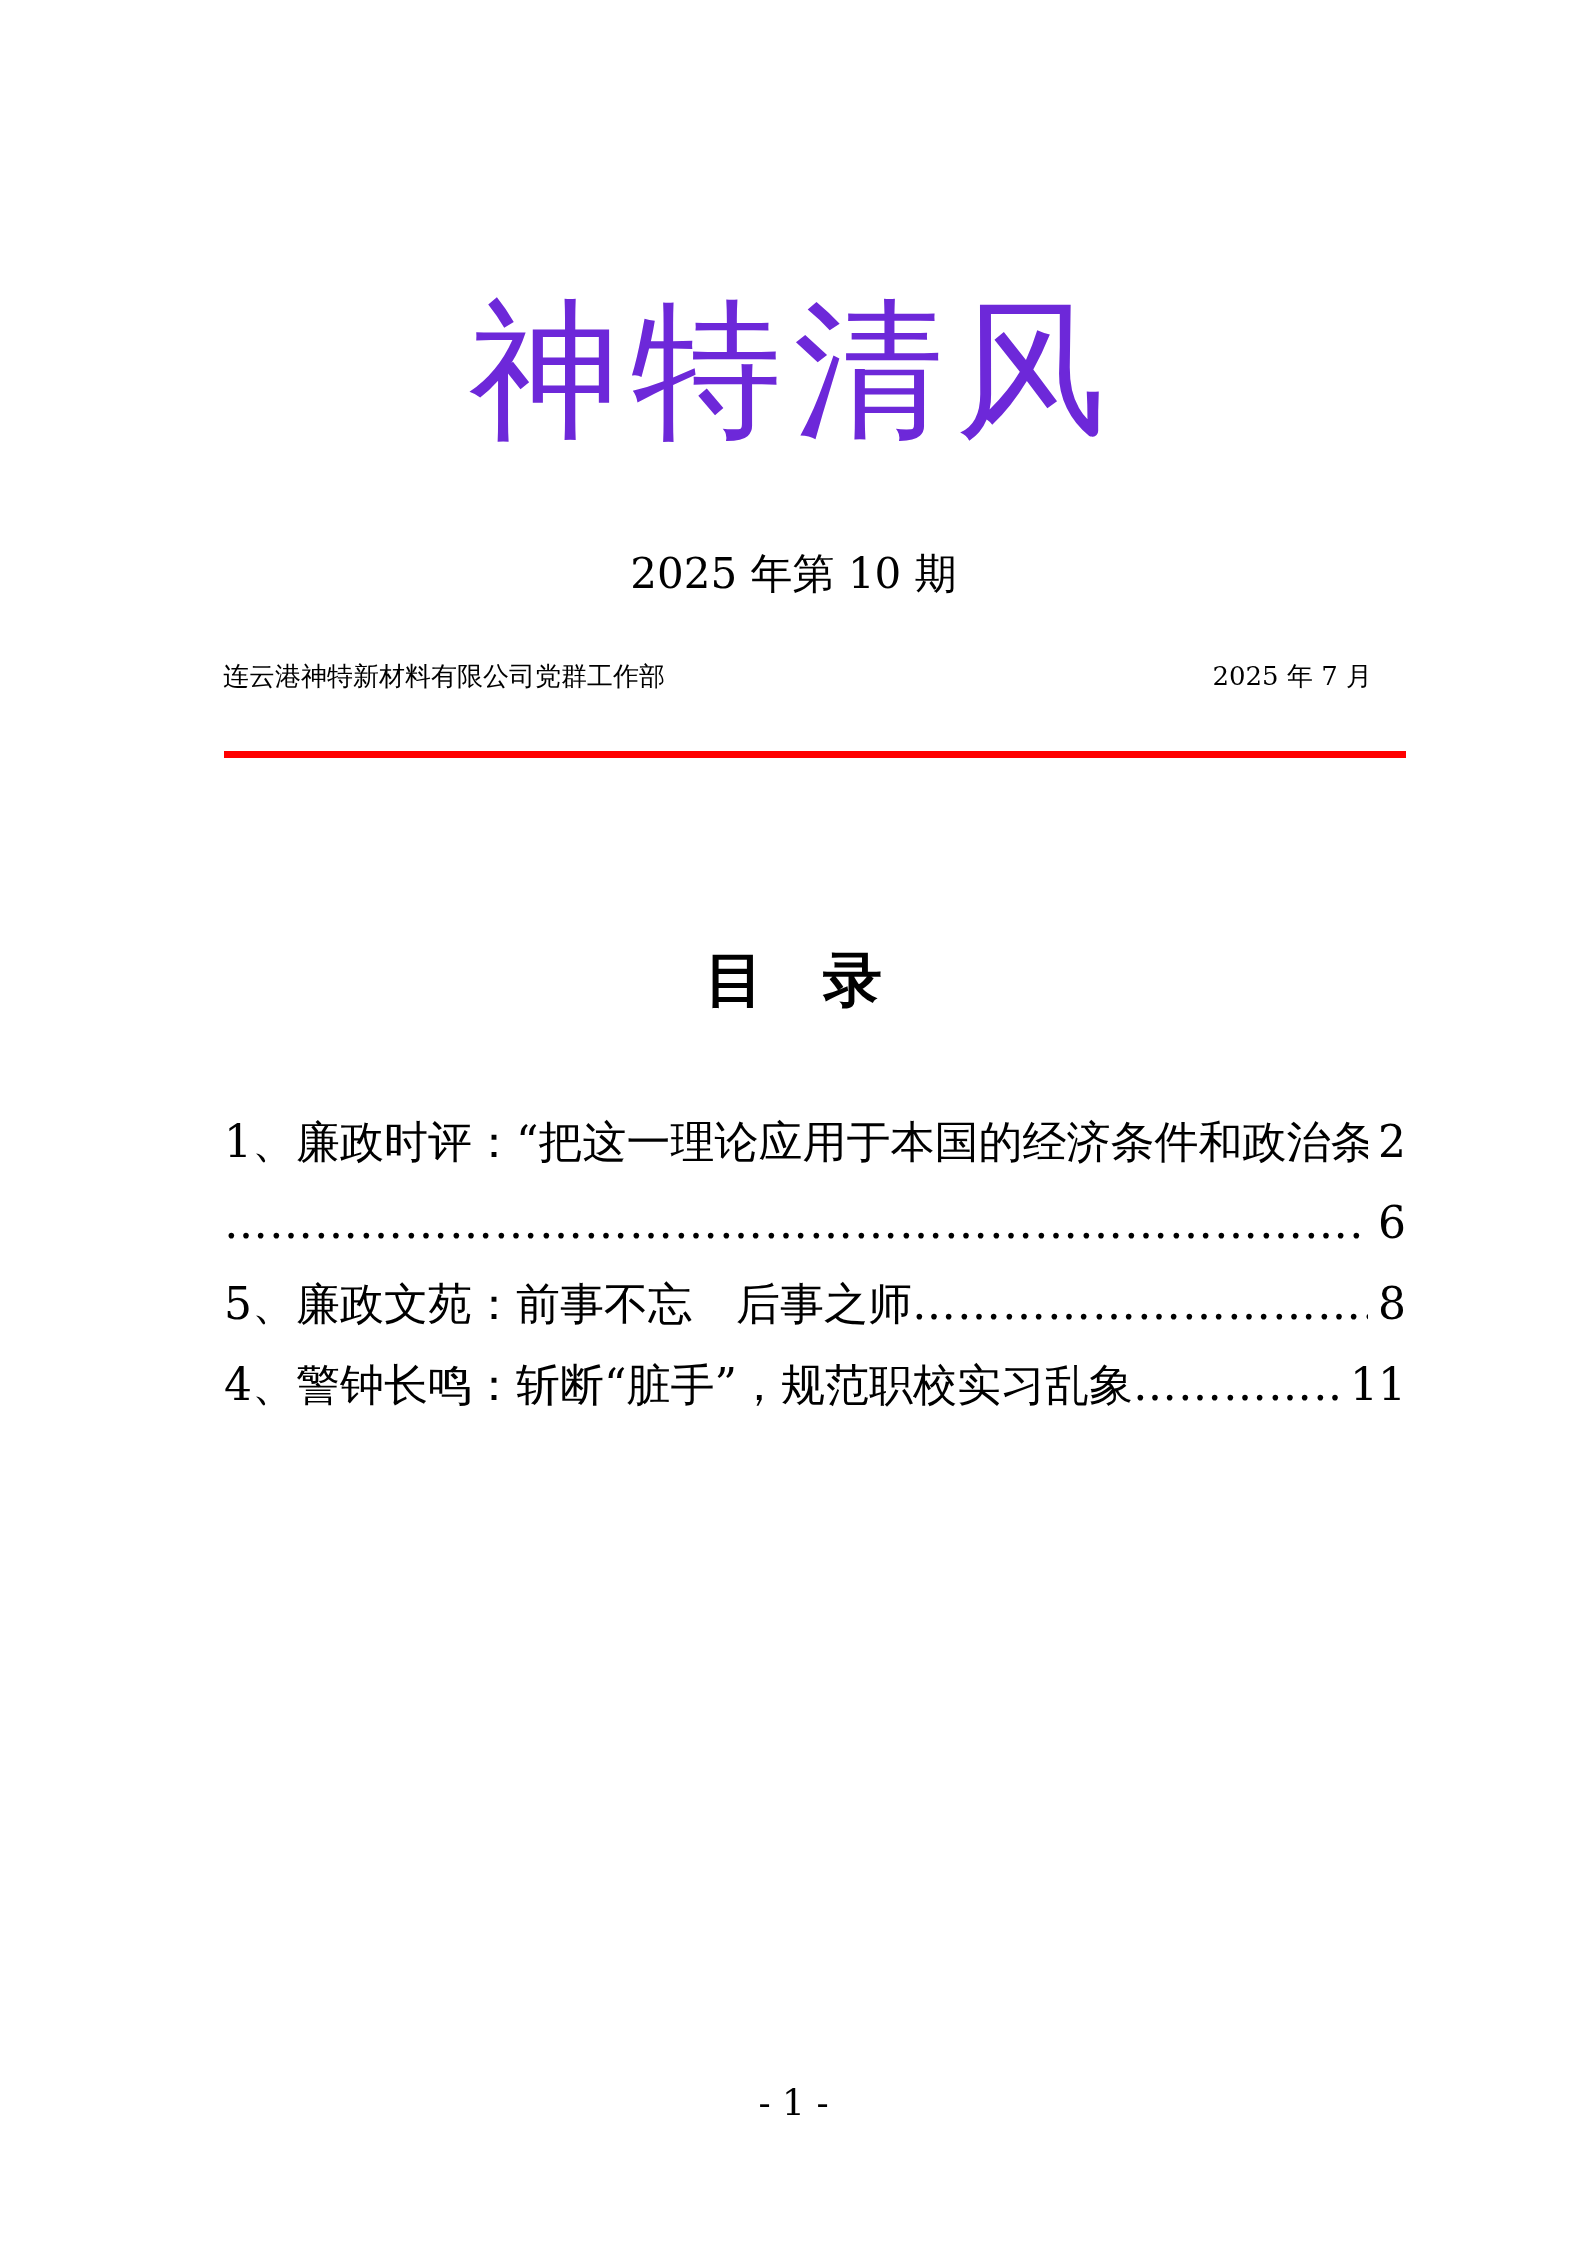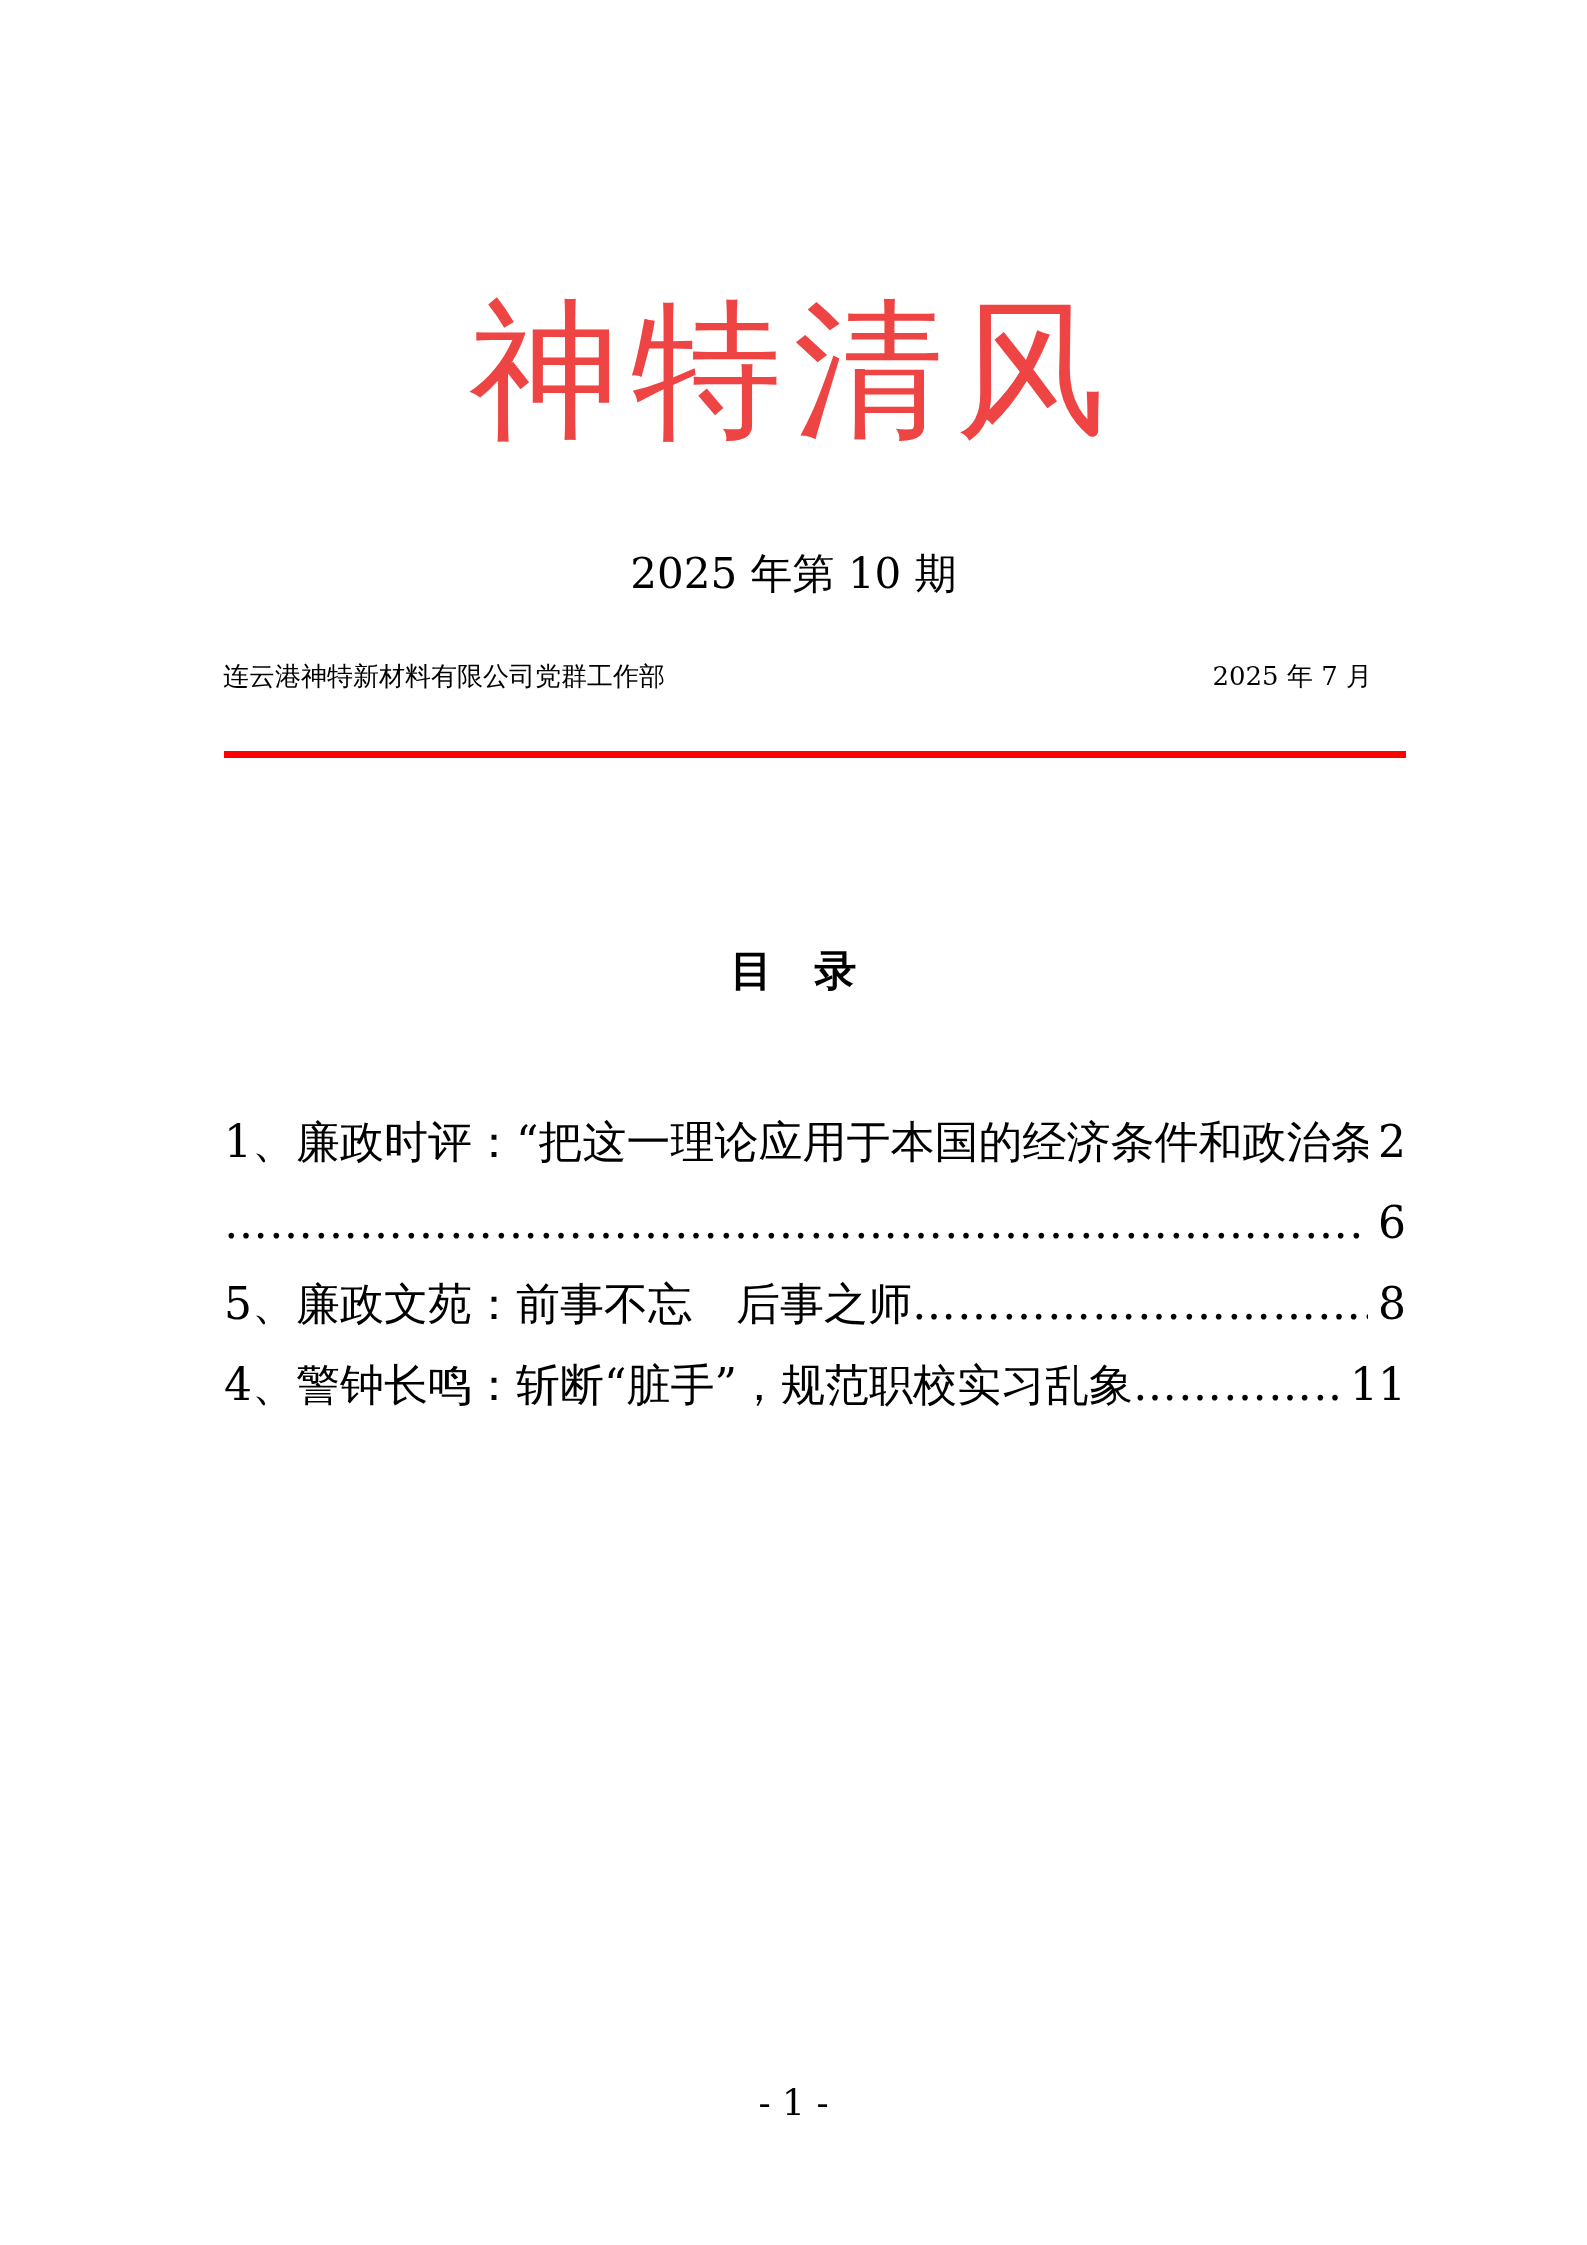--- a/index.html
+++ b/index.html
@@ -60,21 +60,21 @@
     width: 1182px;
     height: 7px;
     background: #FF0000;
   }
   .toc-heading {
     position: absolute;
     top: 948px;
     left: 0;
     right: 0;
     text-align: center;
-    font-size: 42px;
+    font-size: 59px;
     line-height: 1.1;
     font-weight: 700;
     white-space: pre;
   }
   .toc-list {
     position: absolute;
     top: 1116px;
     left: 224px;
     width: 1182px;
   }
@@ -110,21 +110,21 @@
     text-align: center;
     font-size: 36px;
     line-height: 1.1;
   }
 </style>
 </head>
 <body>
 
 <div class="page">
 
-  <div class="newsletter-title" style="color: #ef4444;">神特清风</div>
+  <div class="newsletter-title" style="color: #6d28d9;">神特清风</div>
 
   <div class="issue-line">2025 年第 10 期</div>
 
   <div class="pub-row">
     <span class="publisher">连云港神特新材料有限公司党群工作部</span>
     <span class="publish-date">2025 年 7 月</span>
   </div>
 
   <div class="header-divider" style="background: rgb(255, 0, 0);"></div>
 

